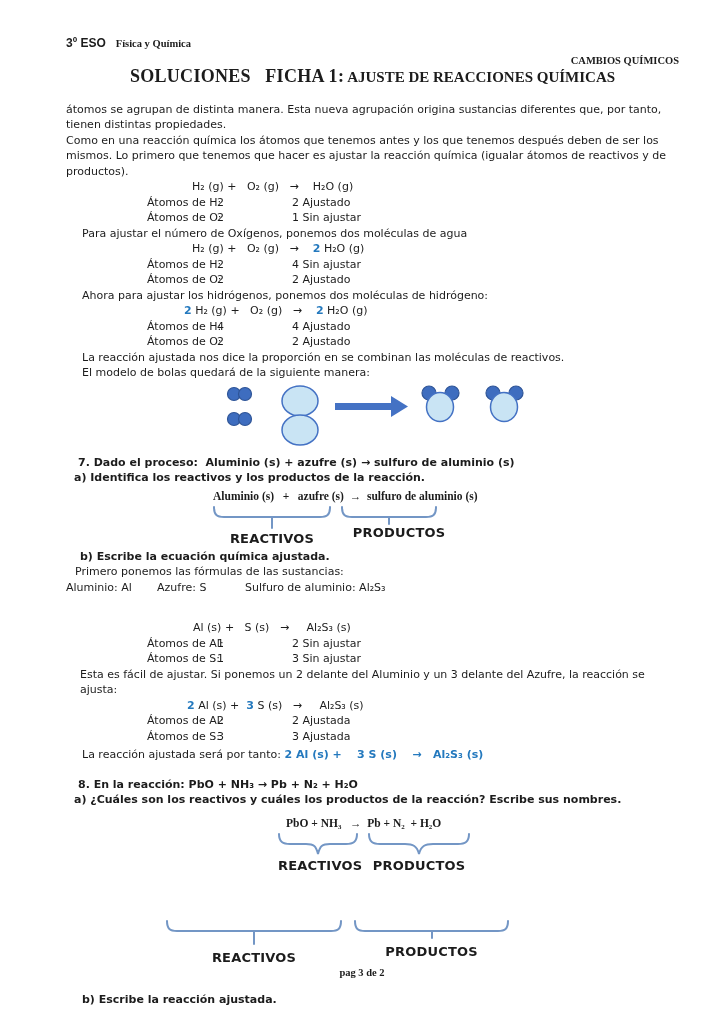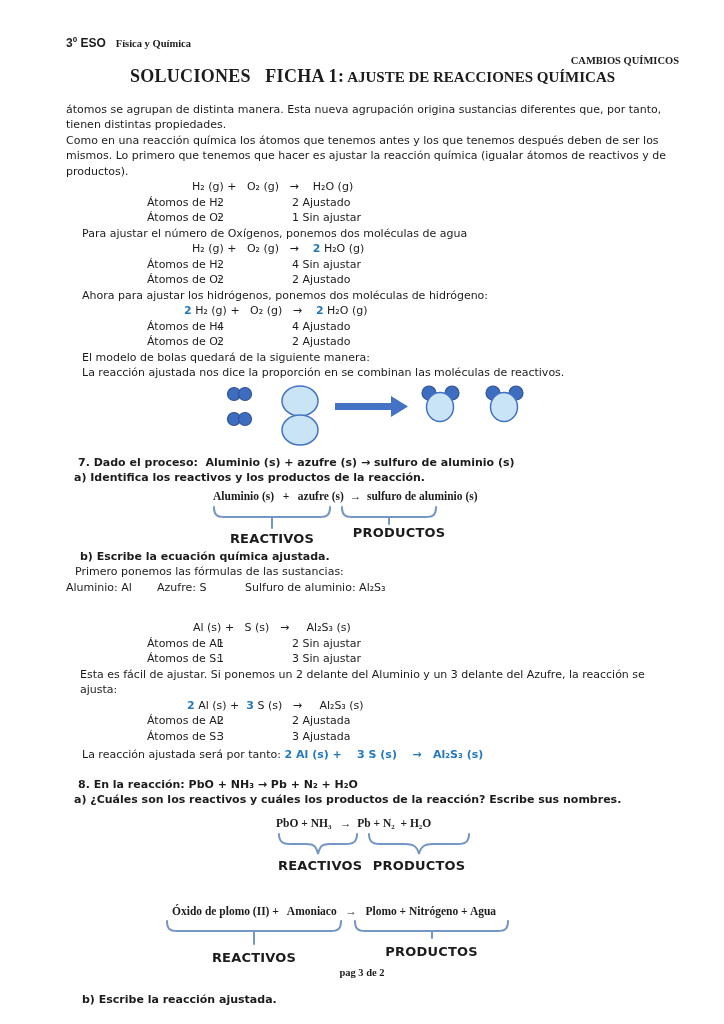--- a/index.html
+++ b/index.html
@@ -62,22 +62,22 @@
   <div class="eq"><span>H₂ (g) +   O₂ (g)   →    </span><span class="blue">2</span><span> H₂O (g)</span></div>
   <div class="atoms"><span>Átomos de H:</span><span>2</span><span>4 Sin ajustar</span></div>
   <div class="atoms"><span>Átomos de O:</span><span>2</span><span>2 Ajustado</span></div>
 
   <p class="para p-exp">Ahora para ajustar los hidrógenos, ponemos dos moléculas de hidrógeno:</p>
 
   <div class="eq eq-c3"><span class="blue">2</span><span> H₂ (g) +   O₂ (g)   →    </span><span class="blue">2</span><span> H₂O (g)</span></div>
   <div class="atoms"><span>Átomos de H:</span><span>4</span><span>4 Ajustado</span></div>
   <div class="atoms"><span>Átomos de O:</span><span>2</span><span>2 Ajustado</span></div>
 
+  <p class="para p-exp">La reacción ajustada nos dice la proporción en se combinan las moléculas de reactivos.</p>
   <p class="para p-exp">El modelo de bolas quedará de la siguiente manera:</p>
-  <p class="para p-exp">La reacción ajustada nos dice la proporción en se combinan las moléculas de reactivos.</p>
 
   <svg class="model-svg" width="340" height="66" viewBox="0 0 340 66">
     <g>
       <circle cx="14" cy="11" r="6.5" fill="#3E6DBF" stroke="#2F5597" stroke-width="1.2"></circle>
       <circle cx="25" cy="11" r="6.5" fill="#3E6DBF" stroke="#2F5597" stroke-width="1.2"></circle>
     </g>
     <g>
       <circle cx="14" cy="36" r="6.5" fill="#3E6DBF" stroke="#2F5597" stroke-width="1.2"></circle>
       <circle cx="25" cy="36" r="6.5" fill="#3E6DBF" stroke="#2F5597" stroke-width="1.2"></circle>
     </g>
@@ -129,33 +129,32 @@
   <div class="eq-al2"><span class="blue">2</span><span> Al (s) +  </span><span class="blue">3</span><span> S (s)   →     Al₂S₃ (s)</span></div>
   <div class="atoms"><span>Átomos de Al:</span><span>2</span><span>2 Ajustada</span></div>
   <div class="atoms"><span>Átomos de S:</span><span>3</span><span>3 Ajustada</span></div>
 
   <div class="p-final"><span>La reacción ajustada será por tanto: </span><span class="blue">2 Al (s) +    3 S (s)    →   Al₂S₃ (s)</span></div>
 
   <div class="q-head" style="margin-top:14px;">8. En la reacción: PbO + NH₃ → Pb + N₂ + H₂O</div>
   <div class="q-sub">a) ¿Cuáles son los reactivos y cuáles los productos de la reacción? Escribe sus nombres.</div>
 
   <div class="rxn-diagram" style="height:60px; margin-top:8px;">
-    <div class="rxn-eq" style="left:210px;">PbO + NH₃   →  Pb + N₂  + H₂O</div>
+    <div class="rxn-eq" style="left:220px;">PbO + NH₃   →  Pb + N₂  + H₂O</div>
     <svg class="bracket-svg" style="left:212px; top:16px;" width="80" height="26" viewBox="0 0 80 26">
       <path d="M1,2 C1,10 5,12 12,12 L28,12 C36,12 38,14 40,22 C42,14 44,12 52,12 L68,12 C75,12 79,10 79,2" fill="none" stroke="#7396C5" stroke-width="2" stroke-linecap="round"></path>
     </svg>
     <svg class="bracket-svg" style="left:302px; top:16px;" width="102" height="26" viewBox="0 0 102 26">
       <path d="M1,2 C1,10 5,12 12,12 L37,12 C45,12 49,14 51,22 C53,14 57,12 65,12 L90,12 C97,12 101,10 101,2" fill="none" stroke="#7396C5" stroke-width="2" stroke-linecap="round"></path>
     </svg>
     <div class="bracket-label" style="left:212px; width:80px; top:42px;">REACTIVOS</div>
     <div class="bracket-label" style="left:302px; width:102px; top:42px;">PRODUCTOS</div>
   </div>
 
   <div class="rxn-diagram" style="height:62px; margin-top:28px;">
-    <div class="rxn-eq" style="left:106px;">Óxido de plomo (II) +   Amoniaco   →   Plomo + Nitrógeno + Agua</div>
     <svg class="bracket-svg" style="left:99px; top:16px;" width="178" height="26" viewBox="0 0 178 26">
       <path d="M2,1 C2,9 5,11 12,11 L166,11 C173,11 176,9 176,1 M89,11 L89,24" fill="none" stroke="#7396C5" stroke-width="2" stroke-linecap="round"></path>
     </svg>
     <svg class="bracket-svg" style="left:287px; top:16px;" width="157" height="26" viewBox="0 0 157 26">
       <path d="M2,1 C2,9 5,11 12,11 L145,11 C152,11 155,9 155,1 M79,11 L79,18" fill="none" stroke="#7396C5" stroke-width="2" stroke-linecap="round"></path>
     </svg>
     <div class="bracket-label" style="left:99px; width:178px; top:46px;">REACTIVOS</div>
     <div class="bracket-label" style="left:287px; width:157px; top:40px;">PRODUCTOS</div>
   </div>
 

